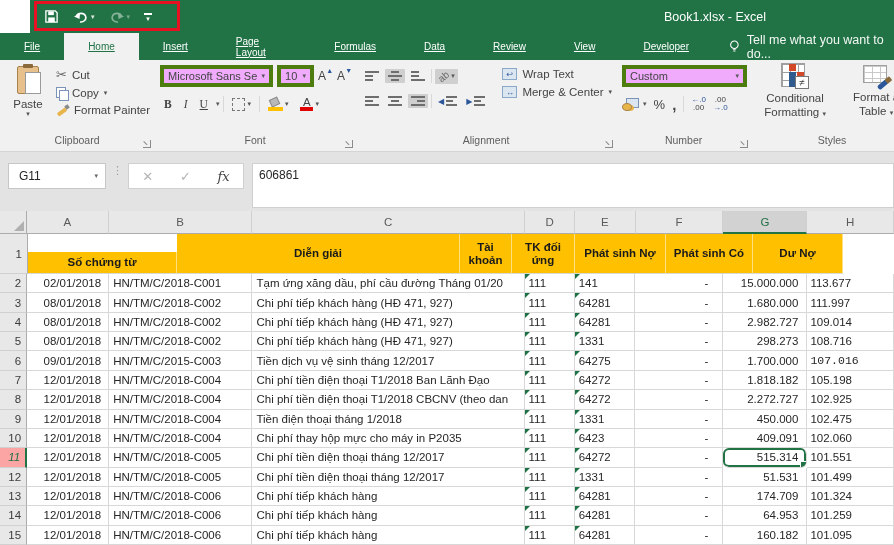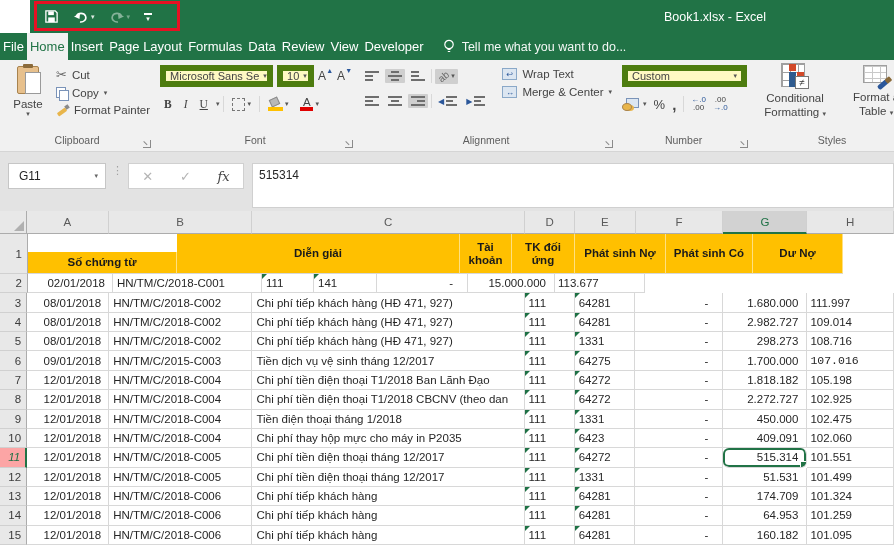--- a/index.html
+++ b/index.html
@@ -14,21 +14,21 @@
   .qbtn svg { display:block; }
   .qcaret { font-size:7px; color:rgba(255,255,255,.85); }
   .dim { opacity:.45; }
   .qat-custom { display:flex; flex-direction:column; align-items:center; color:#fff; }
   .qat-custom .bar { width:8px; height:2px; background:#fff; margin-bottom:1px; }
   .qat-custom .car { font-size:7px; line-height:5px; }
   .wtitle { position:absolute; left:560px; top:0; width:250px; height:33px; display:flex; align-items:center; justify-content:center; color:#fff; font-size:12.5px; }
 
   
   .tabrow { position:absolute; left:0; top:33px; width:894px; height:27px; background:#217346; display:flex; align-items:stretch; }
-  .rtab { color:#fff; font-size:13px; padding:0 3px; display:flex; align-items:center; cursor:default; }
+  .rtab { color:#fff; font-size:10px; padding:0 24px; display:flex; align-items:center; cursor:default;text-decoration:underline; }
   .rtab.active { background:#f1f1f1; color:#217346; }
   .tellme { display:flex; align-items:center; gap:7px; color:rgba(255,255,255,.95); font-size:12.5px; margin-left:16px; }
 
   
   .ribbon { position:absolute; left:0; top:60px; width:894px; height:92px; background:#f1f1f1; border-bottom:1px solid #d5d5d5; display:flex; overflow:hidden; font-size:11.5px; color:#444; }
   .rgroup { position:relative; display:flex; flex-direction:column; height:100%; }
   .rgroup-body { flex:1; display:flex; padding:4px 4px 0 6px; }
   .rgroup-label { height:17px; text-align:center; font-size:10.5px; color:#5e5e5e; }
   .vsep { width:1px; background:#d8d8d8; margin:3px 0; }
   .launcher { position:absolute; right:3px; bottom:3px; width:8px; height:8px; border-right:1px solid #8a8a8a; border-bottom:1px solid #8a8a8a; }
@@ -49,21 +49,21 @@
   .copy-ic::before,.copy-ic::after { content:''; position:absolute; width:8px; height:9px; background:#fff; border:1px solid #7a93b8; }
   .copy-ic::before { left:0; top:0; } .copy-ic::after { left:3px; top:3px; }
   .brush-ic { width:13px; height:12px; position:relative; }
   .brush-ic::before { content:''; position:absolute; left:1px; top:6px; width:10px; height:4px; background:#e8b54b; transform:rotate(-35deg); border-radius:1px; }
   .brush-ic::after { content:''; position:absolute; right:0; top:1px; width:4px; height:4px; background:#8a8a8a; transform:rotate(-35deg); }
 
   
   .g-font { width:202px; }
   .g-font .rgroup-body { flex-direction:column; padding-top:5px; gap:6px; }
   .frow { display:flex; align-items:center; gap:4px; }
-  .combo { background:#fef9c3; border:6px solid #4d7c0f; height:22px; display:flex; align-items:center; padding:0 4px; font-size:11px; white-space:nowrap; overflow:hidden; }
+  .combo { background:#f0abfc; border:4px solid #4d7c0f; height:22px; display:flex; align-items:center; padding:0 4px; font-size:11px; white-space:nowrap; overflow:hidden; }
   .combo .caret { margin-left:auto; padding-left:4px; }
   .fname { width:113px; } .fsize { width:37px; }
   .fbig { font-size:12px; position:relative; padding-right:7px; }
   .fbig sup { position:absolute; right:0; top:-2px; font-size:7px; color:#2b579a; }
   .bld { font-weight:bold; font-family:"Liberation Serif",serif; }
   .itl { font-style:italic; font-family:"Liberation Serif",serif; }
   .und { text-decoration:underline; font-family:"Liberation Serif",serif; }
   .tgl { padding:1px 4px; display:flex; align-items:center; gap:2px; }
   .borders-ic { width:13px; height:13px; border:1px dashed #777; }
   .fill-ic { position:relative; width:15px; height:13px; }
@@ -434,21 +434,21 @@
   <div class="namebox">
     <span>G11</span>
     <span class="caret">▾</span>
   </div>
   <div class="fdots">⋮</div>
   <div class="fxbox">
     <span class="fx-x">✕</span>
     <span class="fx-ck">✓</span>
     <span class="fx-fx">fx</span>
   </div>
-  <div class="finput">515314</div>
+  <div class="finput">606861</div>
 </div>
 
 <div class="sheet">
   <div class="colhdrs">
     <div class="corner"></div>
   <div class="colhdr" style="width: 85px;">A</div>
       <div class="colhdr" style="width: 149px;">B</div>
       <div class="colhdr" style="width: 283px;">C</div>
       <div class="colhdr" style="width: 52px;">D</div>
       <div class="colhdr" style="width: 63px;">E</div>
@@ -464,20 +464,21 @@
         <div class="hcell" style="width: 52px;">Tài khoản</div>
         <div class="hcell" style="width: 63px;">TK đối ứng</div>
         <div class="hcell" style="width: 91px;">Phát sinh Nợ</div>
         <div class="hcell" style="width: 87px;">Phát sinh Có</div>
         <div class="hcell" style="width: 90px;">Dư Nợ</div>
       </div>
       <div class="grow">
         <div class="rowhdr">2</div>
         <div class="cell ar" style="width: 85px;">02/01/2018</div>
         <div class="cell al" style="width: 149px;">HN/TM/C/2018-C001</div>
+        <div class="cell al" style="width: 283px;">Tạm ứng xăng dầu, phí cầu đường Tháng 01/20</div>
         <div class="cell al tri" style="width: 52px;">111</div>
         <div class="cell al tri" style="width: 63px;">141</div>
         <div class="cell af" style="width: 91px;">-</div>
         <div class="cell ag" style="width: 87px;">15.000.000</div>
         <div class="cell ah" style="width: 90px;">113.677</div>
       </div>
       <div class="grow">
         <div class="rowhdr">3</div>
         <div class="cell ar" style="width: 85px;">08/01/2018</div>
         <div class="cell al" style="width: 149px;">HN/TM/C/2018-C002</div>

